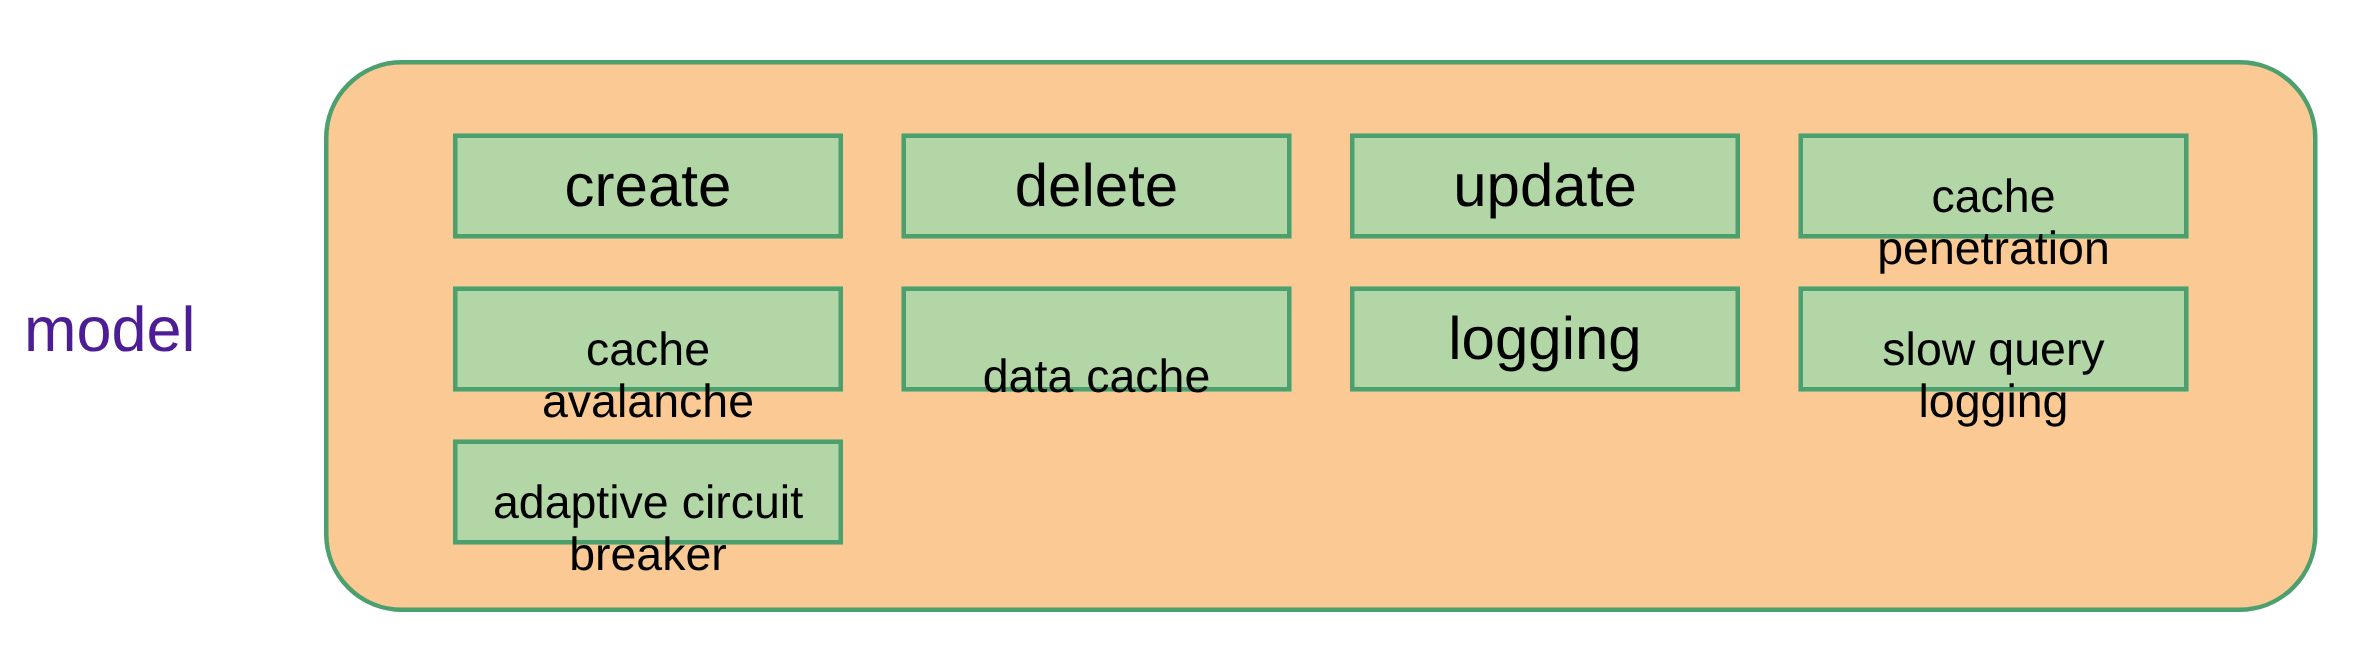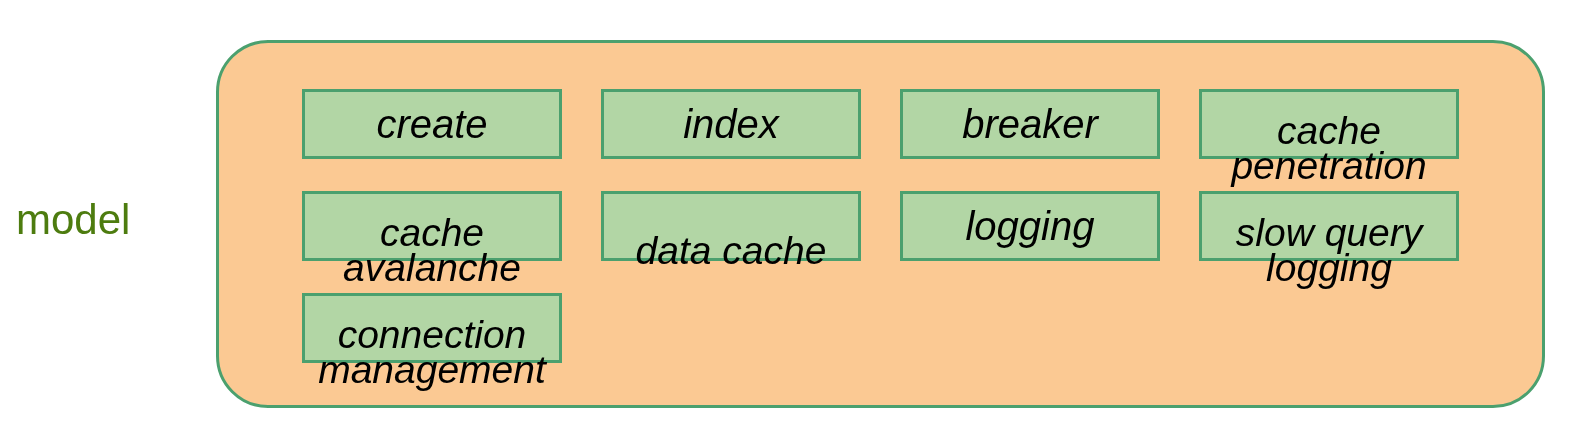--- a/index.html
+++ b/index.html
@@ -22,21 +22,21 @@
   }
 
   
   .side-label {
     position: absolute;
     left: 16px;
     top: 196px;
     width: 180px;
     font-size: 42px;
     line-height: 48px;
-    color: #4d7c0f;
+    color: #4c1d95;
     white-space: nowrap;
   }
 
   
   .group-box {
     position: absolute;
     left: 216px;
     top: 40px;
     width: 1329px;
     height: 368px;
@@ -50,21 +50,20 @@
     position: absolute;
     left: 83px;
     top: 46px;
     width: 1158px;
     height: 274px;
     display: grid;
     grid-template-columns: repeat(4, 260px);
     grid-template-rows: 70px 70px 70px;
     column-gap: 39px;
     row-gap: 32px;
-    font-style: italic;
   }
 
   .cell {
     box-sizing: border-box;
     background: #b2d6a5;
     border: 3px solid #4ba06e;
     display: flex;
     align-items: center;
     justify-content: center;
     text-align: center;
@@ -72,45 +71,45 @@
   }
   .cell .txt {
     display: block;
     white-space: pre-line;
   }
   .cell.big .txt {
     font-size: 40px;
     line-height: 44px;
   }
   .cell.small .txt {
-    font-size: 39px;
+    font-size: 31px;
     line-height: 35px;
     margin-top: 48px;
   }
 </style>
 </head>
 <body>
 
 <div id="stage">
 
   <div class="side-label">model</div>
 
   <div class="group-box">
     <div class="grid">
 
       <div class="cell big">
         <span class="txt">create</span>
       </div>
 
       <div class="cell big">
-        <span class="txt">index</span>
+        <span class="txt">delete</span>
       </div>
 
       <div class="cell big">
-        <span class="txt">breaker</span>
+        <span class="txt">update</span>
       </div>
 
 
       <div class="cell small">
         <span class="txt">cache
 penetration</span>
       </div>
 
 
       <div class="cell small">
@@ -124,21 +123,21 @@
 
       <div class="cell big">
         <span class="txt">logging</span>
       </div>
 
       <div class="cell small">
         <span class="txt">slow query
 logging</span>
       </div>
 
+      <div class="cell small">
+        <span class="txt">adaptive circuit
+breaker</span>
+      </div>
 
-      <div class="cell small">
-        <span class="txt">connection
-management</span>
-      </div>
 
     </div>
   </div>
 </div>
 
 </body></html>

